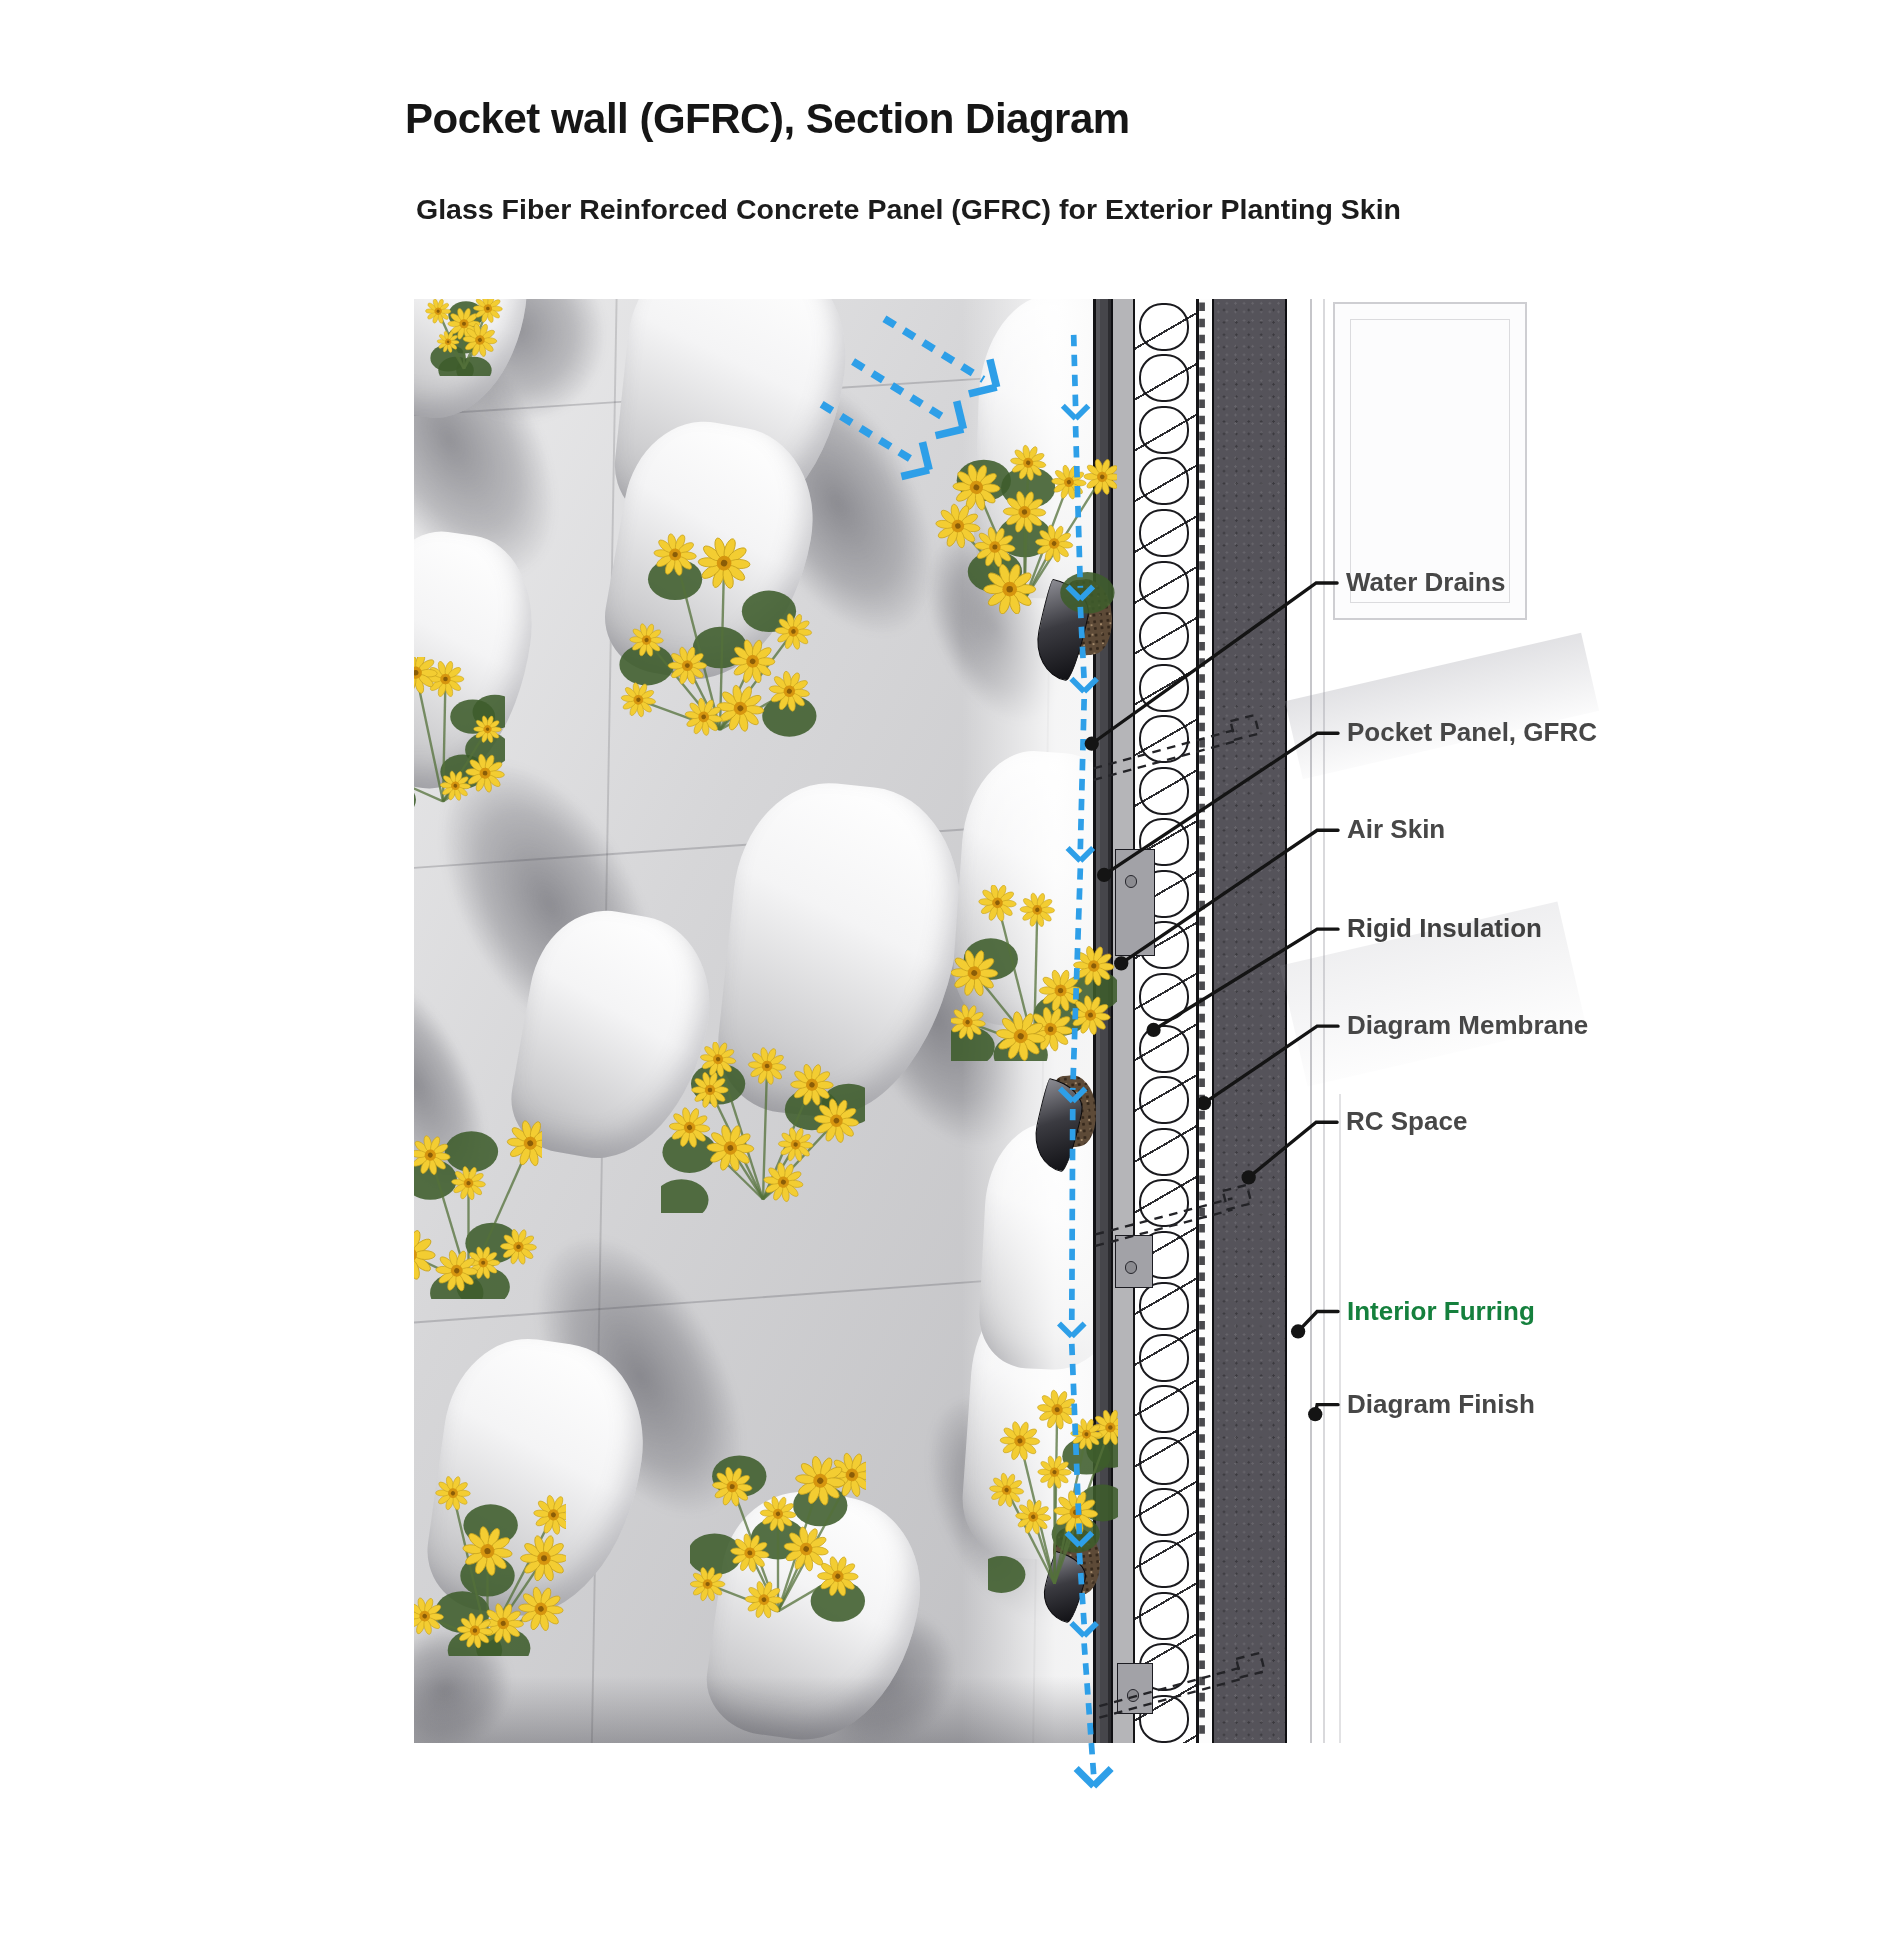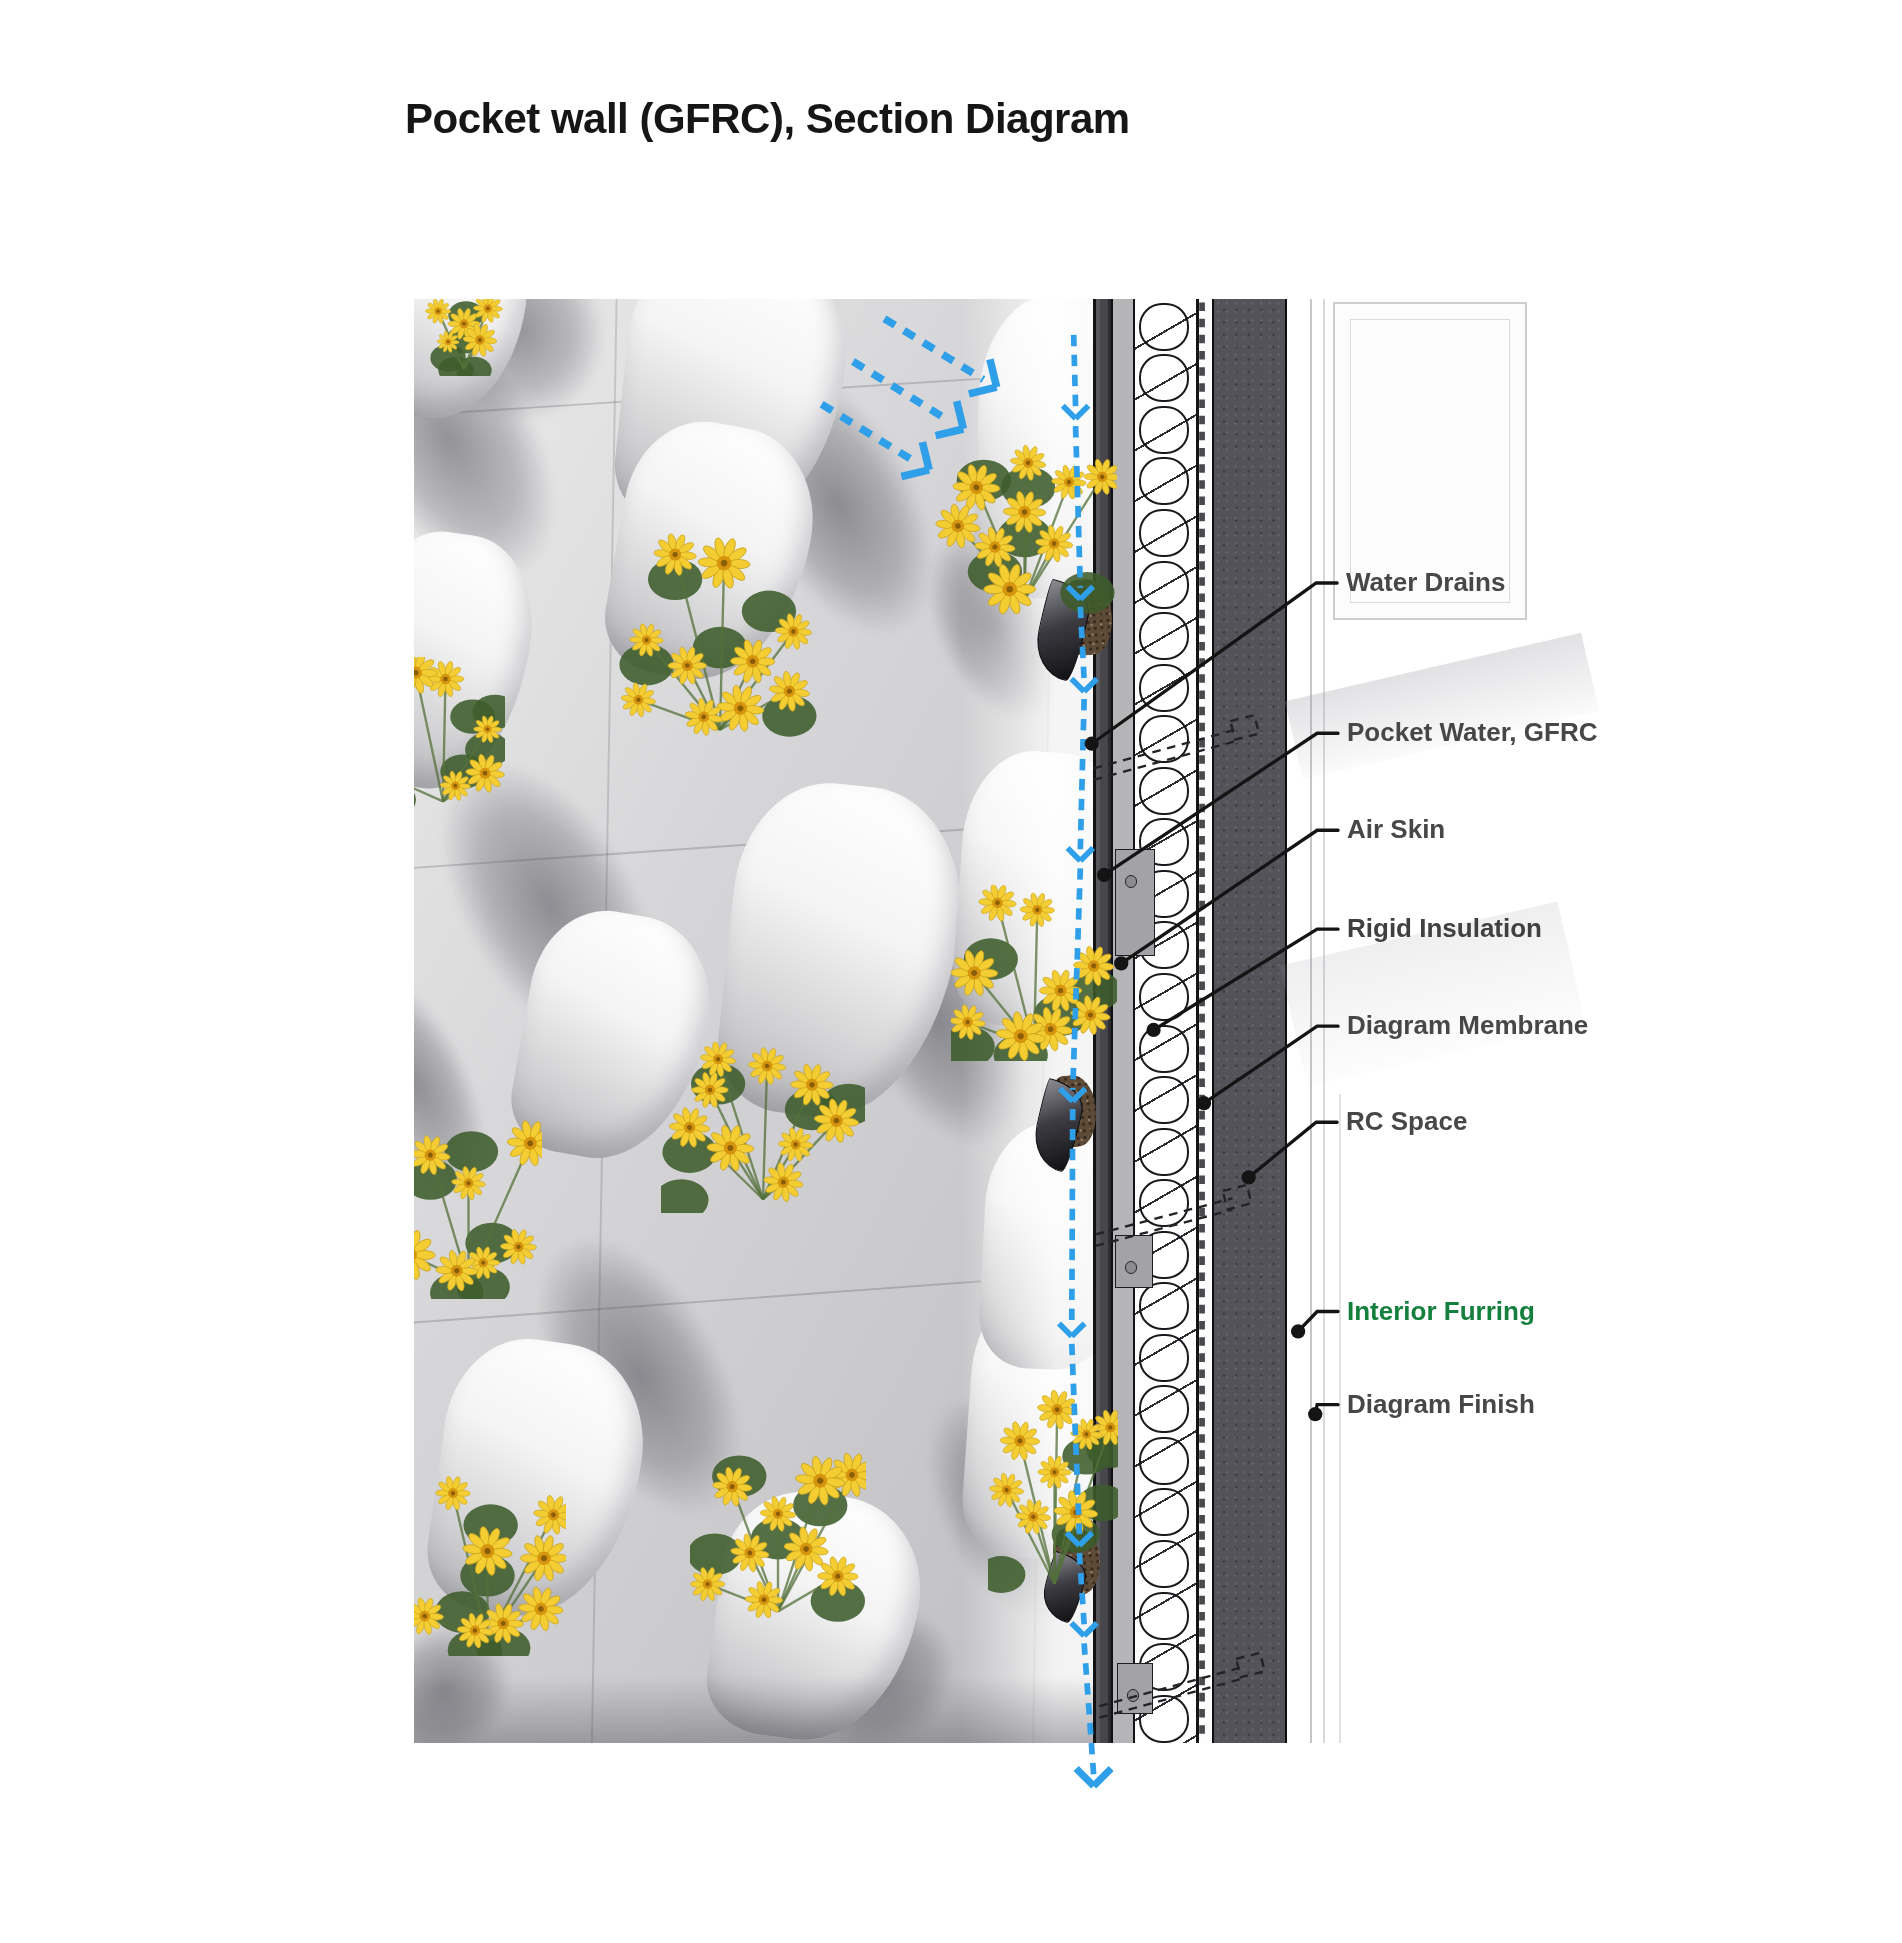--- a/index.html
+++ b/index.html
@@ -55,20 +55,21 @@
   
   #ov{position:absolute;left:0;top:0;width:1902px;height:1943px;pointer-events:none;}
   .label{position:absolute;font-size:26px;font-weight:600;white-space:nowrap;transform:translateY(-52%);}
 </style>
 </head>
 <body>
 
 <div id="page">
 
   <div id="title">Pocket wall (GFRC), Section Diagram</div>
+  <div id="subtitle">Glass Fiber Reinforced Concrete Panel (GFRC) for Exterior Planting Skin</div>
 
   <div id="photo">
     <svg id="seams" width="681" height="1444" style="position:absolute;left:0;top:0;" viewBox="0 0 716 1518">
         <line x1="0" y1="122" x2="716" y2="76" stroke="rgba(55,55,62,.22)" stroke-width="2"></line>
         <line x1="0" y1="598" x2="716" y2="548" stroke="rgba(55,55,62,.22)" stroke-width="2"></line>
         <line x1="0" y1="1076" x2="716" y2="1024" stroke="rgba(55,55,62,.22)" stroke-width="2"></line>
         <line x1="213" y1="0" x2="187" y2="1518" stroke="rgba(55,55,62,.18)" stroke-width="2"></line>
         <line x1="673" y1="0" x2="651" y2="1518" stroke="rgba(55,55,62,.18)" stroke-width="2"></line>
       </svg>
     <div id="shadows-holder">
@@ -512,21 +513,21 @@
       <polyline points="1313,1238 1384,1180 1406,1180" fill="none" stroke="#141414" stroke-width="3.5" stroke-linecap="round"></polyline>
       <circle cx="1313" cy="1238" r="7.5" fill="#141414"></circle>
       <polyline points="1365,1400 1385,1379 1407,1379" fill="none" stroke="#141414" stroke-width="3.5" stroke-linecap="round"></polyline>
       <circle cx="1365" cy="1400" r="7.5" fill="#141414"></circle>
       <polyline points="1383,1487 1385,1477 1407,1477" fill="none" stroke="#141414" stroke-width="3.5" stroke-linecap="round"></polyline>
       <circle cx="1383" cy="1487" r="7.5" fill="#141414"></circle>
     </svg>
 
   <div id="label-holder">
       <div class="label" style="left: 1346px; top: 583px; color: rgb(71, 71, 71);">Water Drains</div>
-      <div class="label" style="left: 1347px; top: 733px; color: rgb(71, 71, 71);">Pocket Water, GFRC</div>
+      <div class="label" style="left: 1347px; top: 733px; color: rgb(71, 71, 71);">Pocket Panel, GFRC</div>
       <div class="label" style="left: 1347px; top: 830px; color: rgb(71, 71, 71);">Air Skin</div>
       <div class="label" style="left: 1347px; top: 929px; color: #404040;">Rigid Insulation</div>
       <div class="label" style="left: 1347px; top: 1026px; color: rgb(71, 71, 71);">Diagram Membrane</div>
       <div class="label" style="left: 1346px; top: 1122px; color: rgb(71, 71, 71);">RC Space</div>
       <div class="label" style="left: 1347px; top: 1312px; color: #15803d;">Interior Furring</div>
       <div class="label" style="left: 1347px; top: 1405px; color: rgb(71, 71, 71);">Diagram Finish</div>
     </div>
 </div>
 
 

